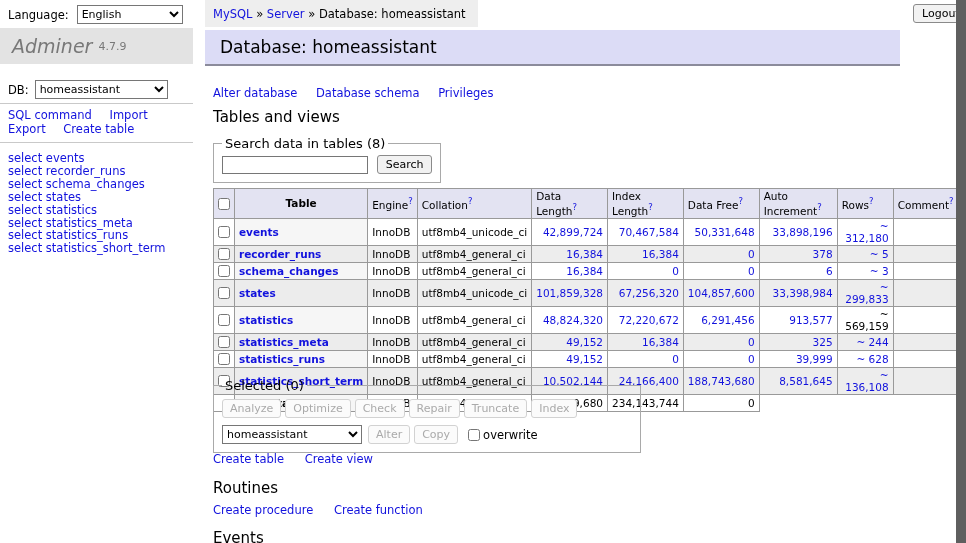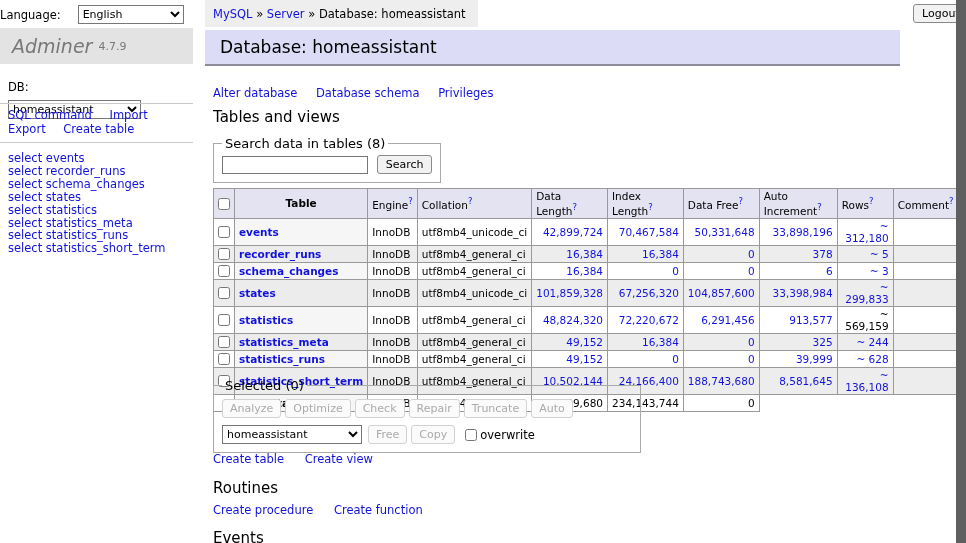--- a/index.html
+++ b/index.html
@@ -11,26 +11,26 @@
   }
   a { color:var(--link-blue); text-decoration:none; cursor:pointer; }
   select, input[type=text], button { font-family:"DejaVu Sans", sans-serif; }
   select { font-size:11px; height:19px; border:1px solid #767676; background:#fff; }
   input[type=checkbox] { width:12px; height:12px; margin:0; vertical-align:middle; }
   button { font-size:11px; background:#f2f2f2; border:1px solid #8a8a8a; border-radius:3px; padding:2px 8px; color:#000; }
   button:disabled { color:var(--disabled-text); border-color:#d2d2d2; background:#fbfbfb; }
   h2, h3 { margin:0; font-weight:normal; }
 
   
-  .lang-row { position:absolute; left:0; top:5px; display:flex; align-items:center; gap:17px; }
+  .lang-row { position:absolute; left:8px; top:5px; display:flex; align-items:center; gap:8px; }
   .lang-select { width:106px; }
   .brand-bar { position:absolute; left:0; top:28px; width:193px; height:36px; background:var(--brand-bar-bg); display:flex; align-items:center; }
   .brand { margin-left:12px; font-style:italic; font-size:19px; color:var(--brand-text); }
   .brand-ver { font-size:11px; color:var(--brand-text); margin-left:6px; }
-  .db-row { position:absolute; left:8px; top:80px; display:flex; gap:6px;flex-direction:column; }
+  .db-row { position:absolute; left:8px; top:80px; display:flex; align-items:center; gap:6px; }
   .db-select { width:133px; }
   .side-sep { position:absolute; left:0; width:193px; border-top:1px solid #c9c9c9; }
   .sep1 { top:103px; } .sep2 { top:142px; }
   .side-links { position:absolute; left:8px; top:108px; line-height:14px; width:180px; }
   .side-links a { margin-right:14px; white-space:nowrap; }
   .side-tables { position:absolute; left:8px; top:152px; line-height:12.9px; }
   .side-table-row { white-space:nowrap; }
 
   
   .breadcrumb { position:absolute; left:205px; top:0; height:27px; background:var(--breadcrumb-bg);
@@ -283,26 +283,26 @@
         <td class="num">0</td>
         <td class="blank"></td>
         <td class="blank"></td>
         <td class="blank"></td>
       </tr>
     </tbody>
 </table>
 
 <fieldset class="selected-fs">
   <legend>Selected (0)</legend>
-  <div class="btn-row"><button disabled="">Analyze</button><button disabled="">Optimize</button><button disabled="">Check</button><button disabled="">Repair</button><button disabled="">Truncate</button><button disabled="">Auto</button></div>
+  <div class="btn-row"><button disabled="">Analyze</button><button disabled="">Optimize</button><button disabled="">Check</button><button disabled="">Repair</button><button disabled="">Truncate</button><button disabled="">Index</button></div>
   <div class="move-row">
     <select class="move-select">
       <option>homeassistant</option>
     </select>
-    <span><button disabled="" style="margin-right: 4px;">Free</button><button disabled="" style="margin-right: 4px;">Copy</button></span>
+    <span><button disabled="" style="margin-right: 4px;">Alter</button><button disabled="" style="margin-right: 4px;">Copy</button></span>
     <label class="ovw-label">
       <input type="checkbox" style="">
       <span>overwrite</span>
     </label>
   </div>
 </fieldset>
 
 <div class="create-links">
   <a>Create table</a>
   <a>Create view</a>

